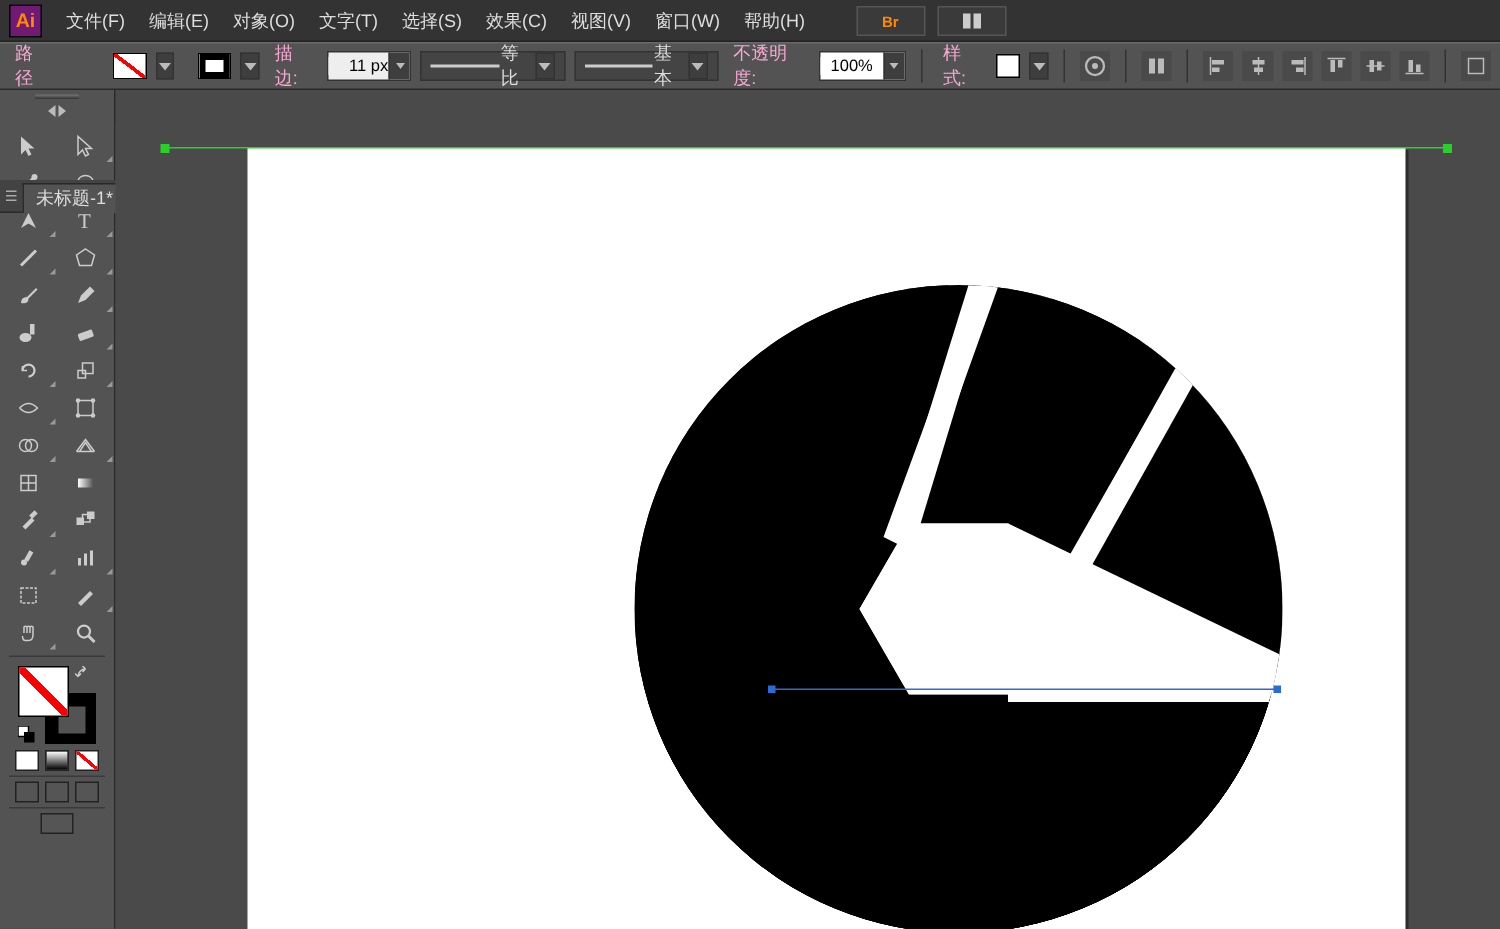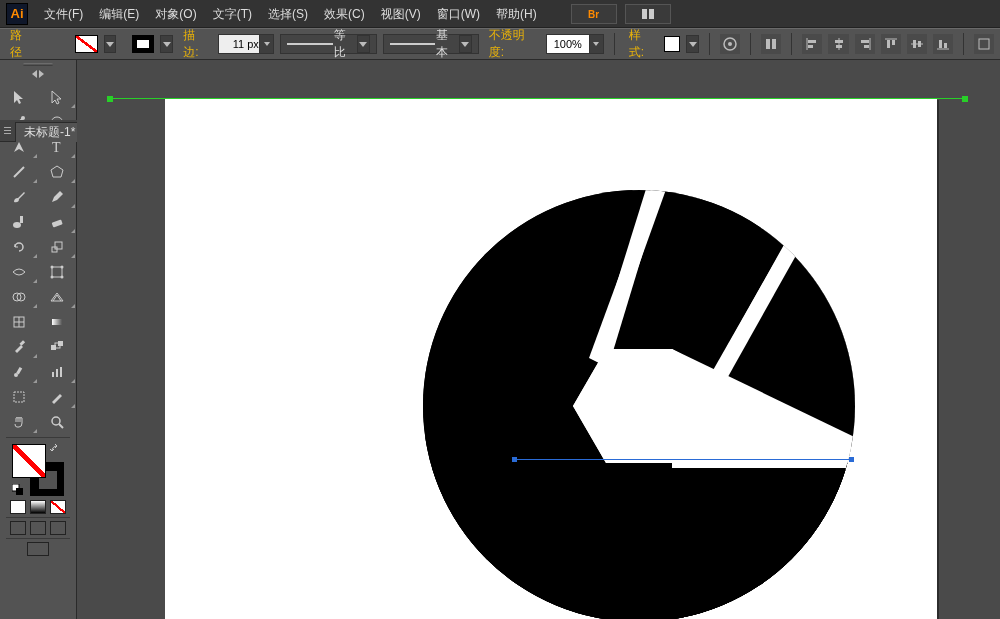--- a/index.html
+++ b/index.html
@@ -1,26 +1,26 @@
 <!DOCTYPE html>
 <html><head>
 <meta charset="utf-8">
 <style>
   * { box-sizing: border-box; margin: 0; padding: 0; user-select: none; }
   html, body { width: 1000px; height: 619px; overflow: hidden; font-family: "Microsoft YaHei", Arial, sans-serif; background:#4a4a4a; }
   
   .menubar { display:flex; align-items:center; height:28px; background:#333333; color:#ddd; font-size:12px; padding:0 6px; border-bottom:1px solid #222; }
-  .ai-logo { width:22px; height:22px; background:#0f172a; border:1px solid #000; display:flex; align-items:center; justify-content:center; color:#ff8a00; font-weight:bold; font-size:13px; margin-right:8px; }
+  .ai-logo { width:22px; height:22px; background:#701a75; border:1px solid #000; display:flex; align-items:center; justify-content:center; color:#ff8a00; font-weight:bold; font-size:13px; margin-right:8px; }
   .menubar .mitem { padding:0 8px; line-height:28px; cursor:default; }
   .menubar .spacer { flex:0 0 18px; }
   .menubar .sqbtn { width:46px; height:20px; border:1px solid #555; background:#3a3a3a; margin-left:8px; display:flex; align-items:center; justify-content:center; }
   .menubar .sqbtn svg { display:block; }
   
   .optionsbar { display:flex; align-items:center; height:32px; background:#535353; border-top:1px solid #6a6a6a; border-bottom:1px solid #2a2a2a; font-size:12px; color:#ddd; padding:0 6px; gap:6px; }
-  .optionsbar .label { color:#eab308; padding:0 4px; }
+  .optionsbar .label { color:#f9a8d4; padding:0 4px; }
   .swatch { width:24px; height:18px; border:1px solid #000; background:#fff; position:relative; }
   .swatch.none::after { content:""; position:absolute; left:0; top:0; width:100%; height:100%; background:linear-gradient(to top right, transparent 45%, #ff0000 45%, #ff0000 55%, transparent 55%); }
   .dd { width:14px; height:18px; border:1px solid #333; background:#3e3e3e; display:flex; align-items:center; justify-content:center; }
   .dd::after { content:""; border-left:4px solid transparent; border-right:4px solid transparent; border-top:5px solid #bbb; }
   .numbox { display:flex; align-items:center; height:20px; border:1px solid #333; background:#eee; }
   .numbox input { width:40px; border:none; background:#eee; font-size:11px; text-align:center; outline:none;padding-left:13px; }
   .numbox .arr { width:14px; height:18px; background:#3e3e3e; border-left:1px solid #333; display:flex; align-items:center; justify-content:center; }
   .numbox .arr::after { content:""; border-left:3px solid transparent; border-right:3px solid transparent; border-top:4px solid #bbb; }
   .widebtn { display:flex; align-items:center; height:20px; border:1px solid #333; background:#444; padding:0 6px; gap:1px; }
   .widebtn .line { width:50px; height:0; border-top:2px solid #ccc; }

